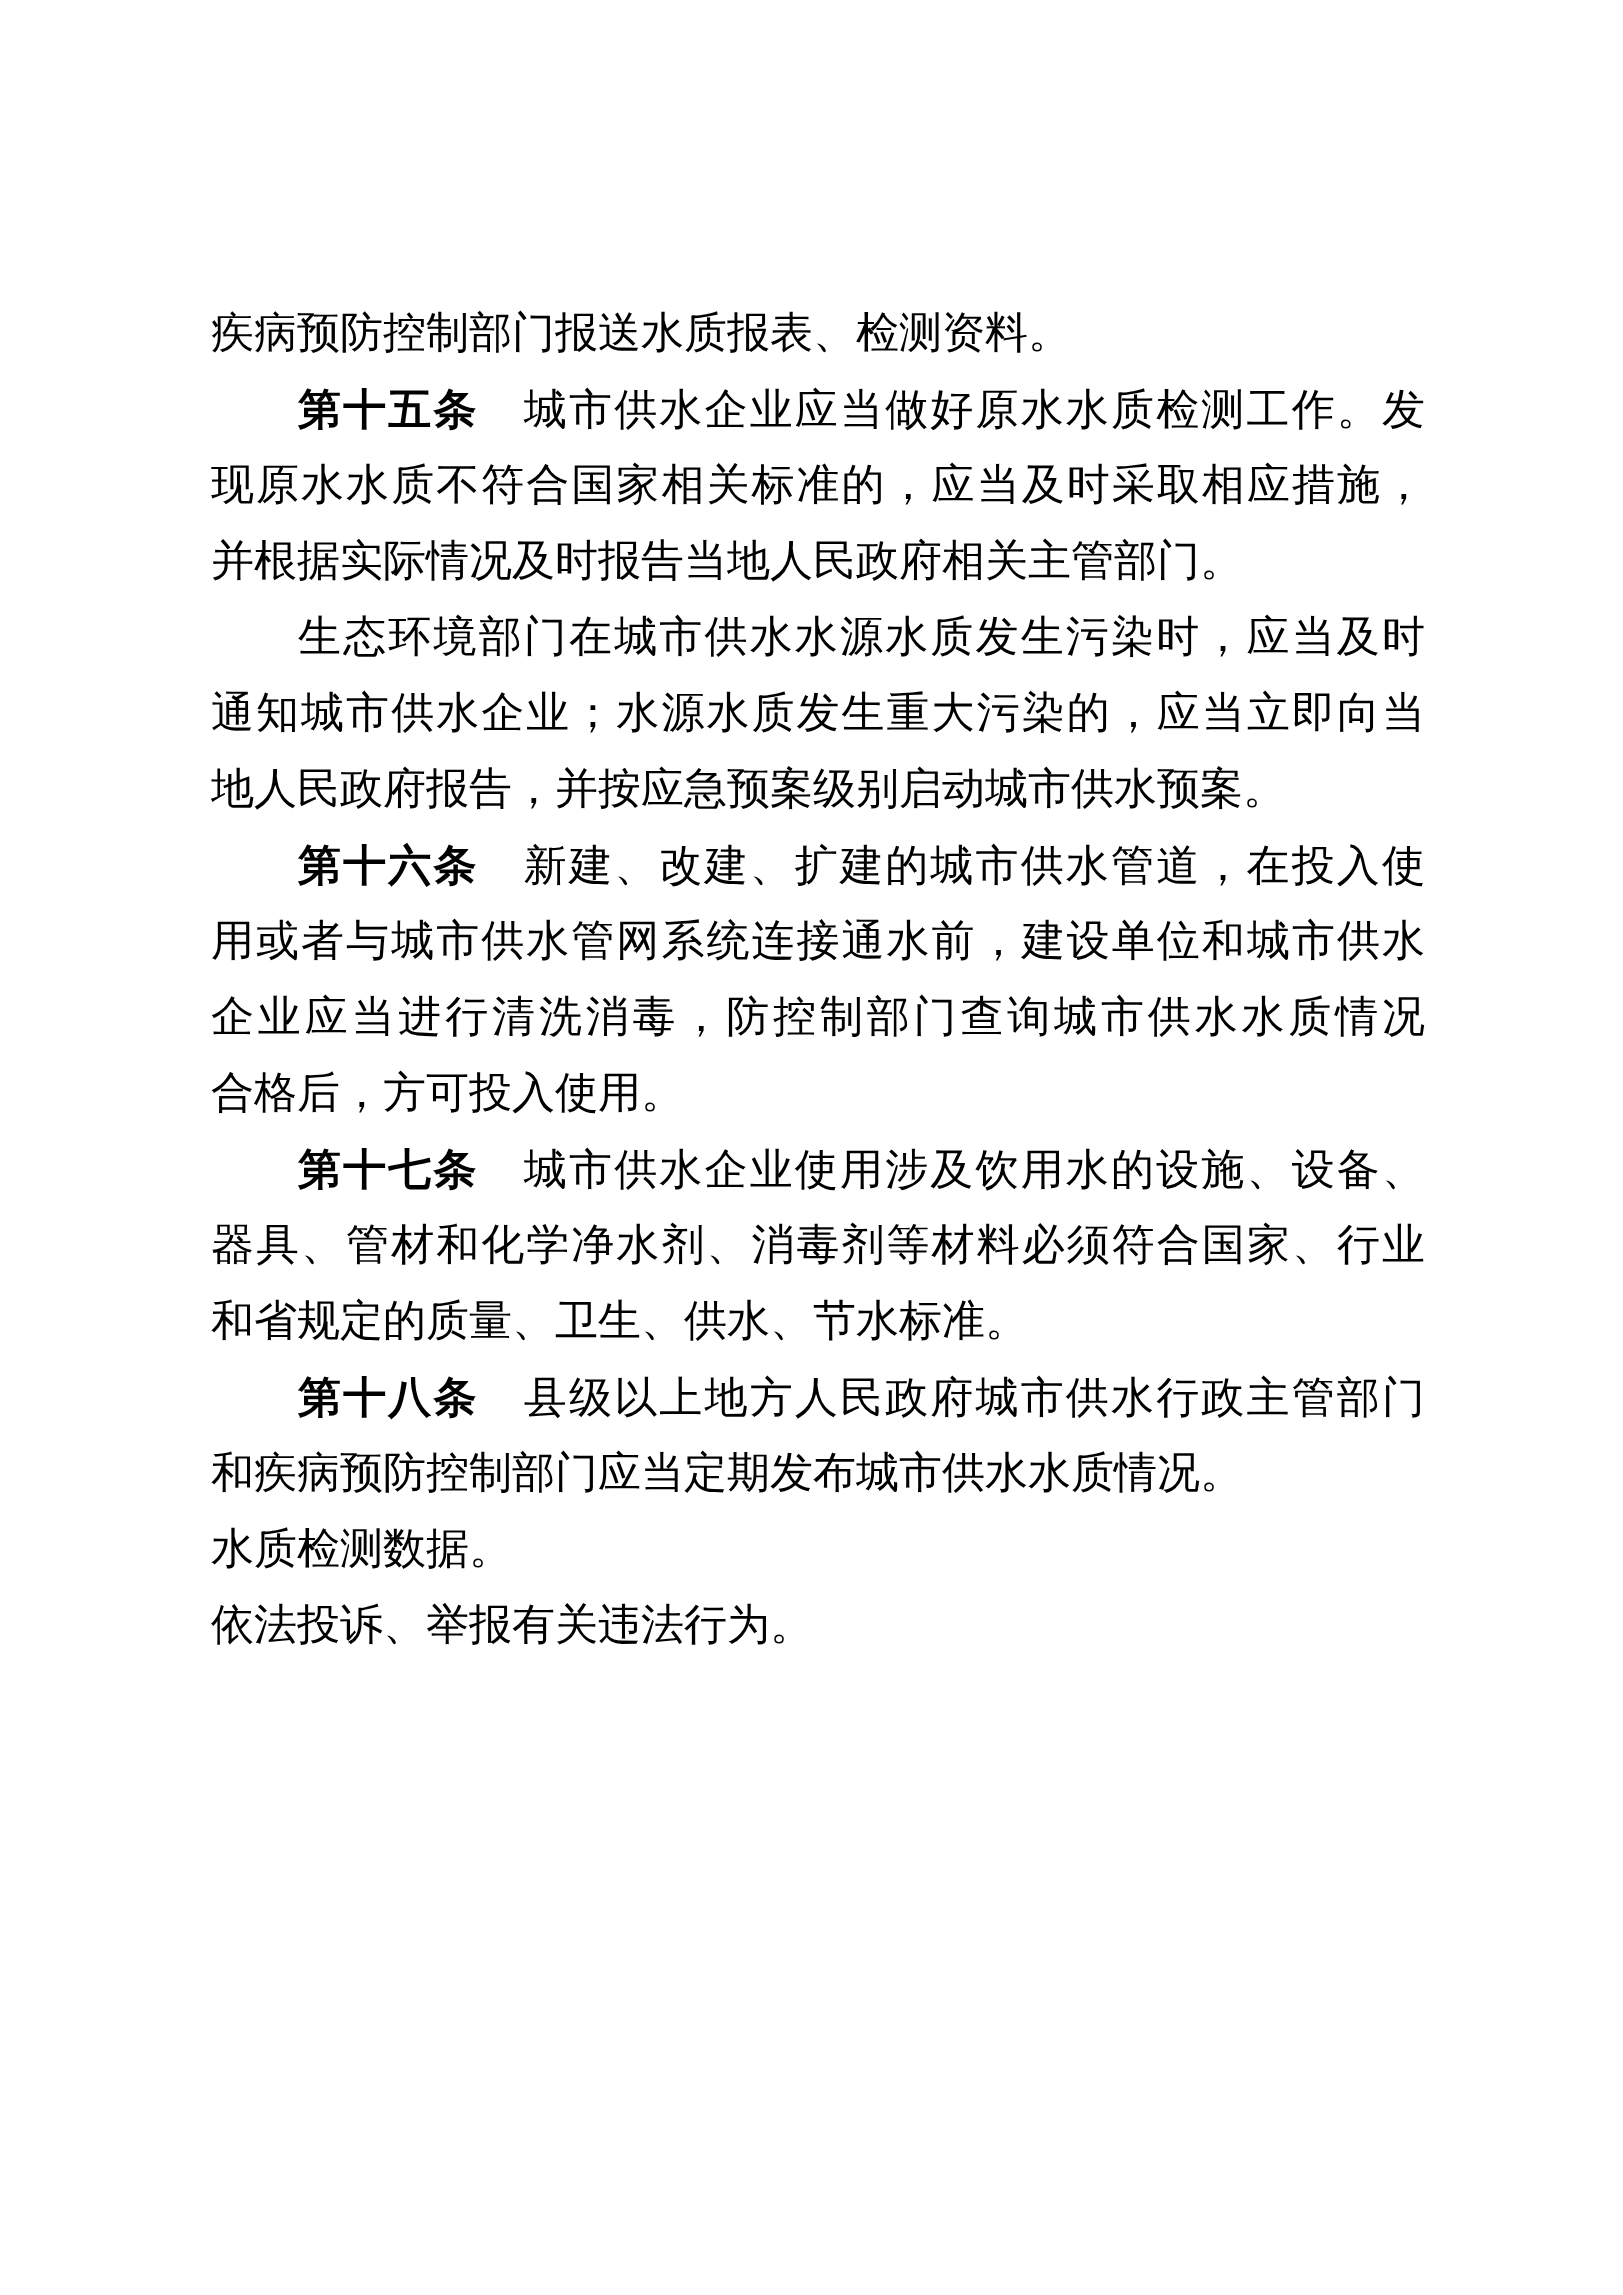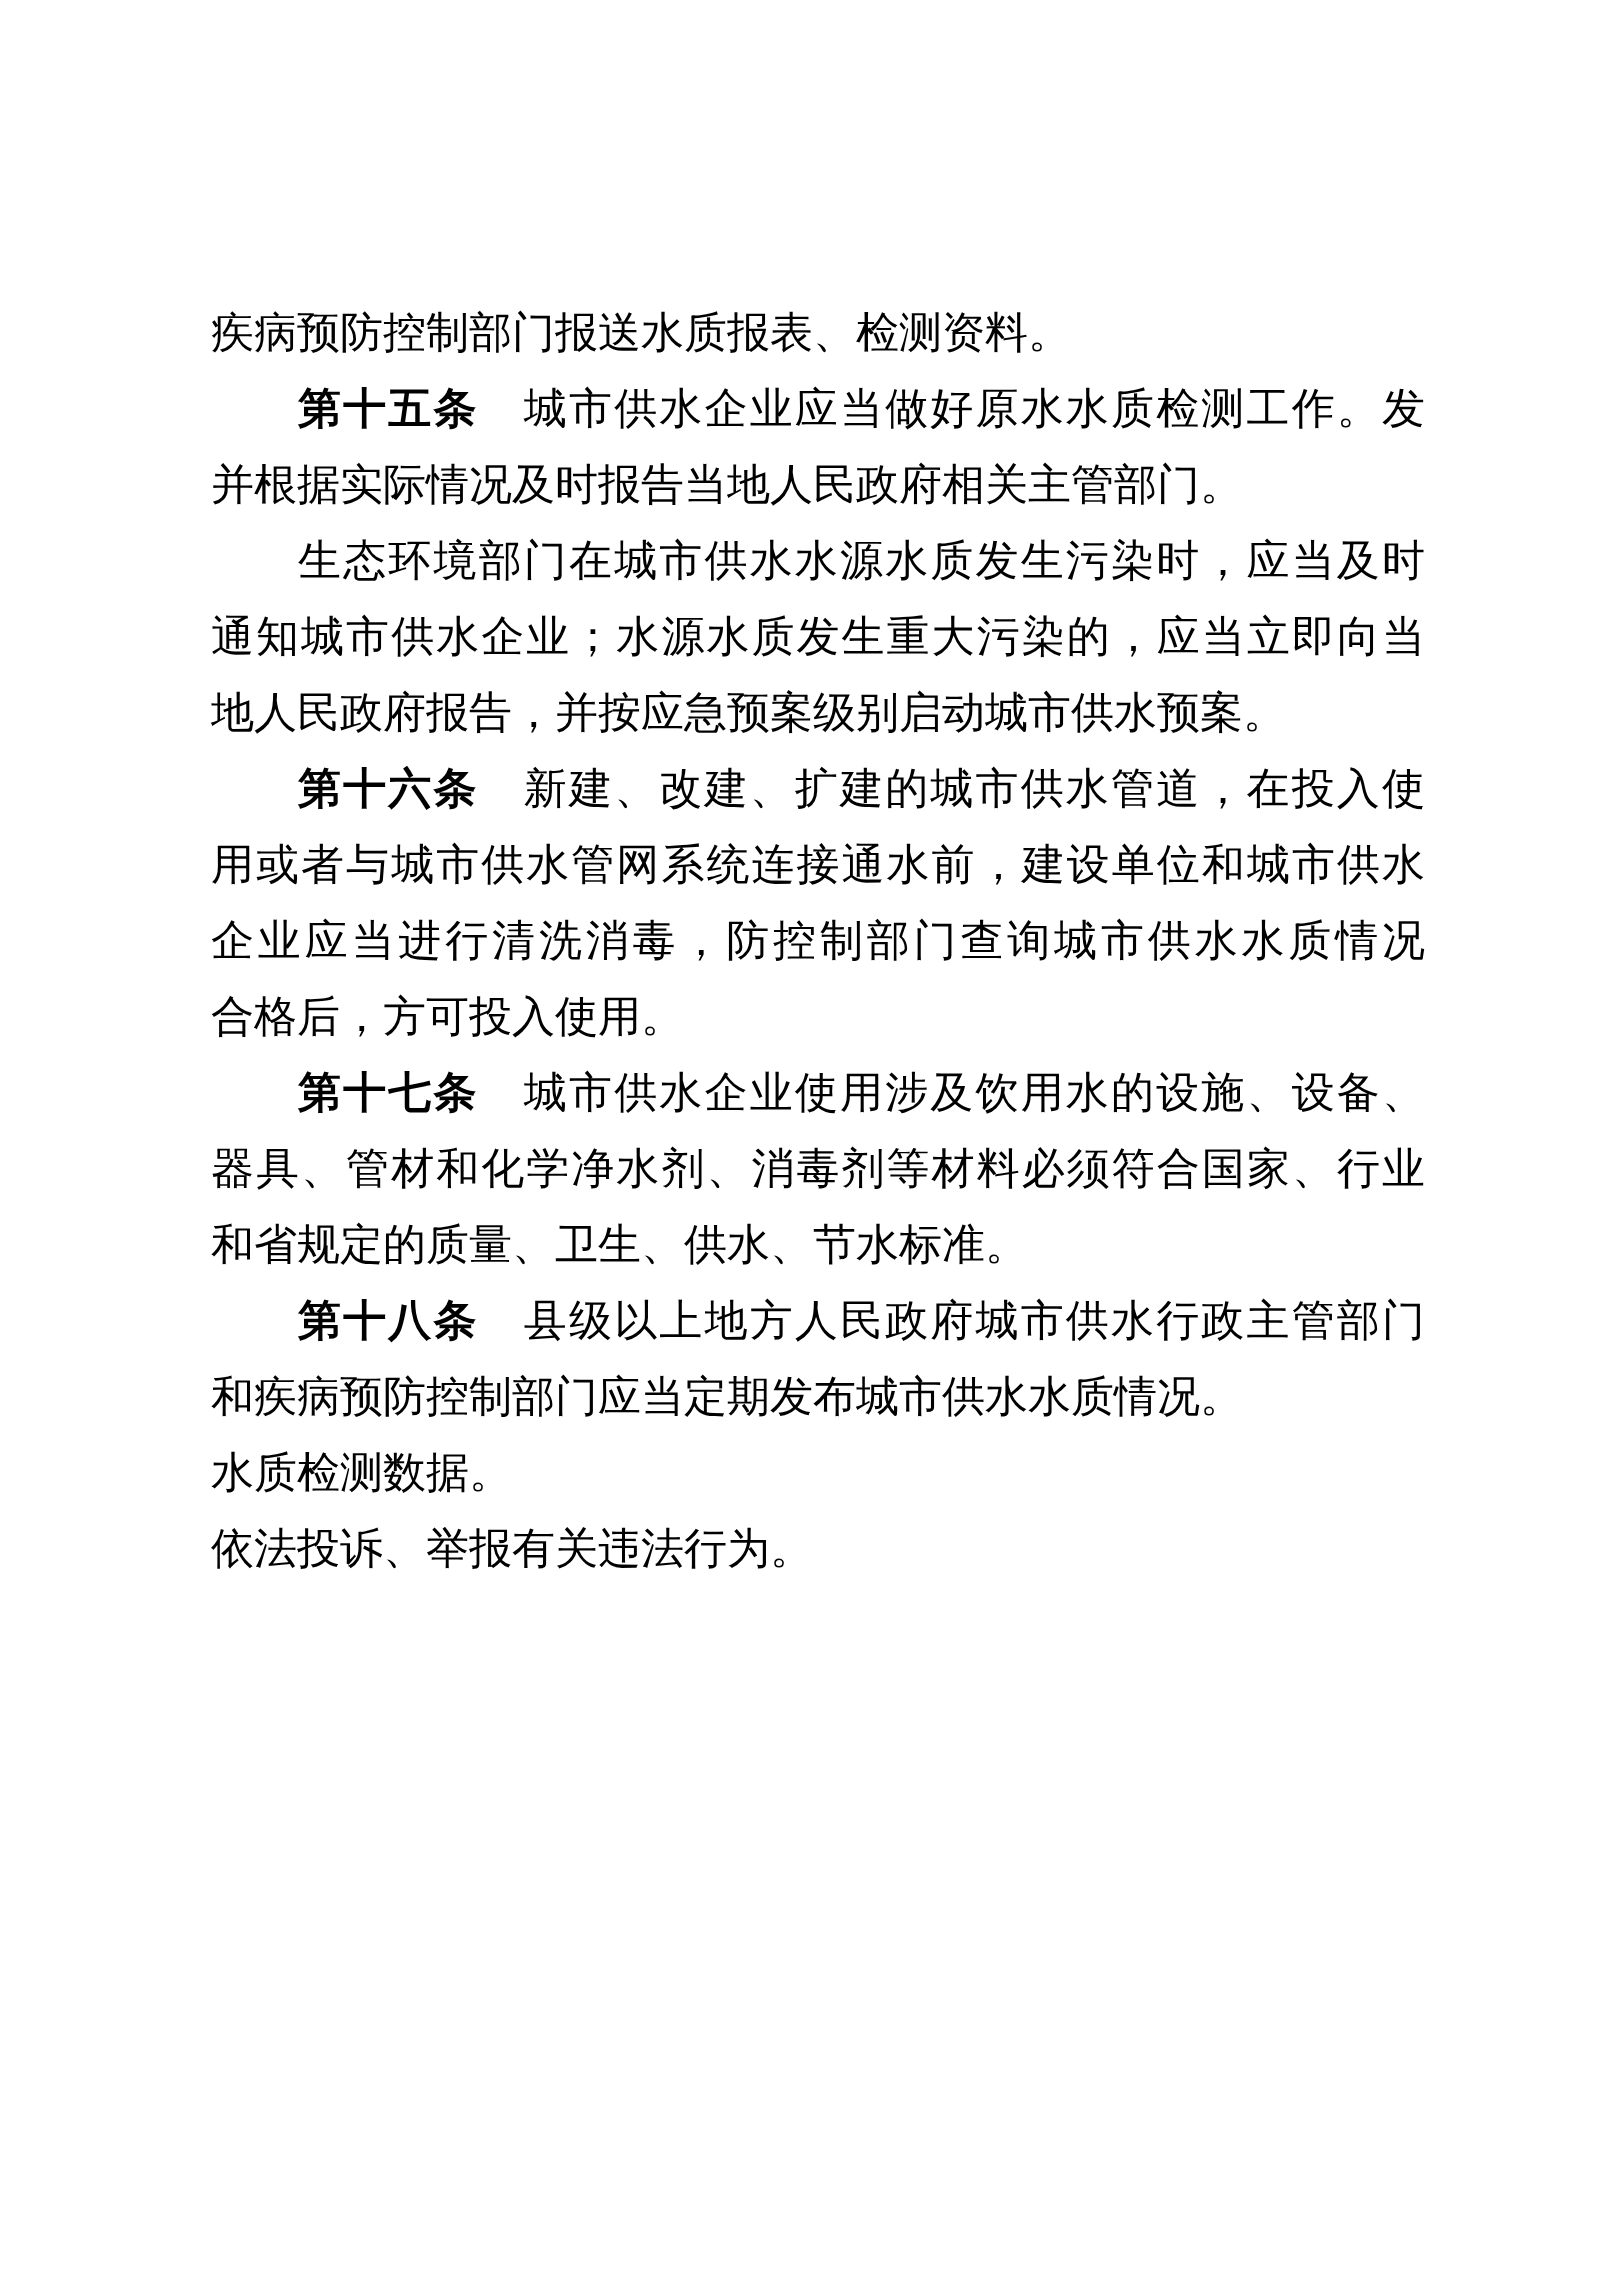--- a/index.html
+++ b/index.html
@@ -31,30 +31,31 @@
   }
   .line.justify {
     text-align: justify;
     text-align-last: justify;
   }
   .line.indent {
     padding-left: 87px;
   }
   .article-no {
     font-weight: 700;
-    font-family: Liberation Mono, monospace;
+    font-family: Liberation Sans, sans-serif;
   }
 </style>
 </head>
 <body>
 
 <div class="page">
   <div class="text-block">
       <div class="line"><span>疾病预防控制部门报送水质报表、检测资料。</span></div>
       <div class="line justify indent"><span class="article-no">第十五条</span>　<span>城市供水企业应当做好原水水质检测工作。发</span></div>
+      <div class="line justify"><span>现原水水质不符合国家相关标准的，应当及时采取相应措施，</span></div>
       <div class="line"><span>并根据实际情况及时报告当地人民政府相关主管部门。</span></div>
       <div class="line justify indent"><span>生态环境部门在城市供水水源水质发生污染时，应当及时</span></div>
       <div class="line justify"><span>通知城市供水企业；水源水质发生重大污染的，应当立即向当</span></div>
       <div class="line"><span>地人民政府报告，并按应急预案级别启动城市供水预案。</span></div>
       <div class="line justify indent"><span class="article-no">第十六条</span>　<span>新建、改建、扩建的城市供水管道，在投入使</span></div>
       <div class="line justify"><span>用或者与城市供水管网系统连接通水前，建设单位和城市供水</span></div>
       <div class="line justify"><span>企业应当进行清洗消毒，防控制部门查询城市供水水质情况</span></div>
       <div class="line"><span>合格后，方可投入使用。</span></div>
       <div class="line justify indent"><span class="article-no">第十七条</span>　<span>城市供水企业使用涉及饮用水的设施、设备、</span></div>
       <div class="line justify"><span>器具、管材和化学净水剂、消毒剂等材料必须符合国家、行业</span></div>

